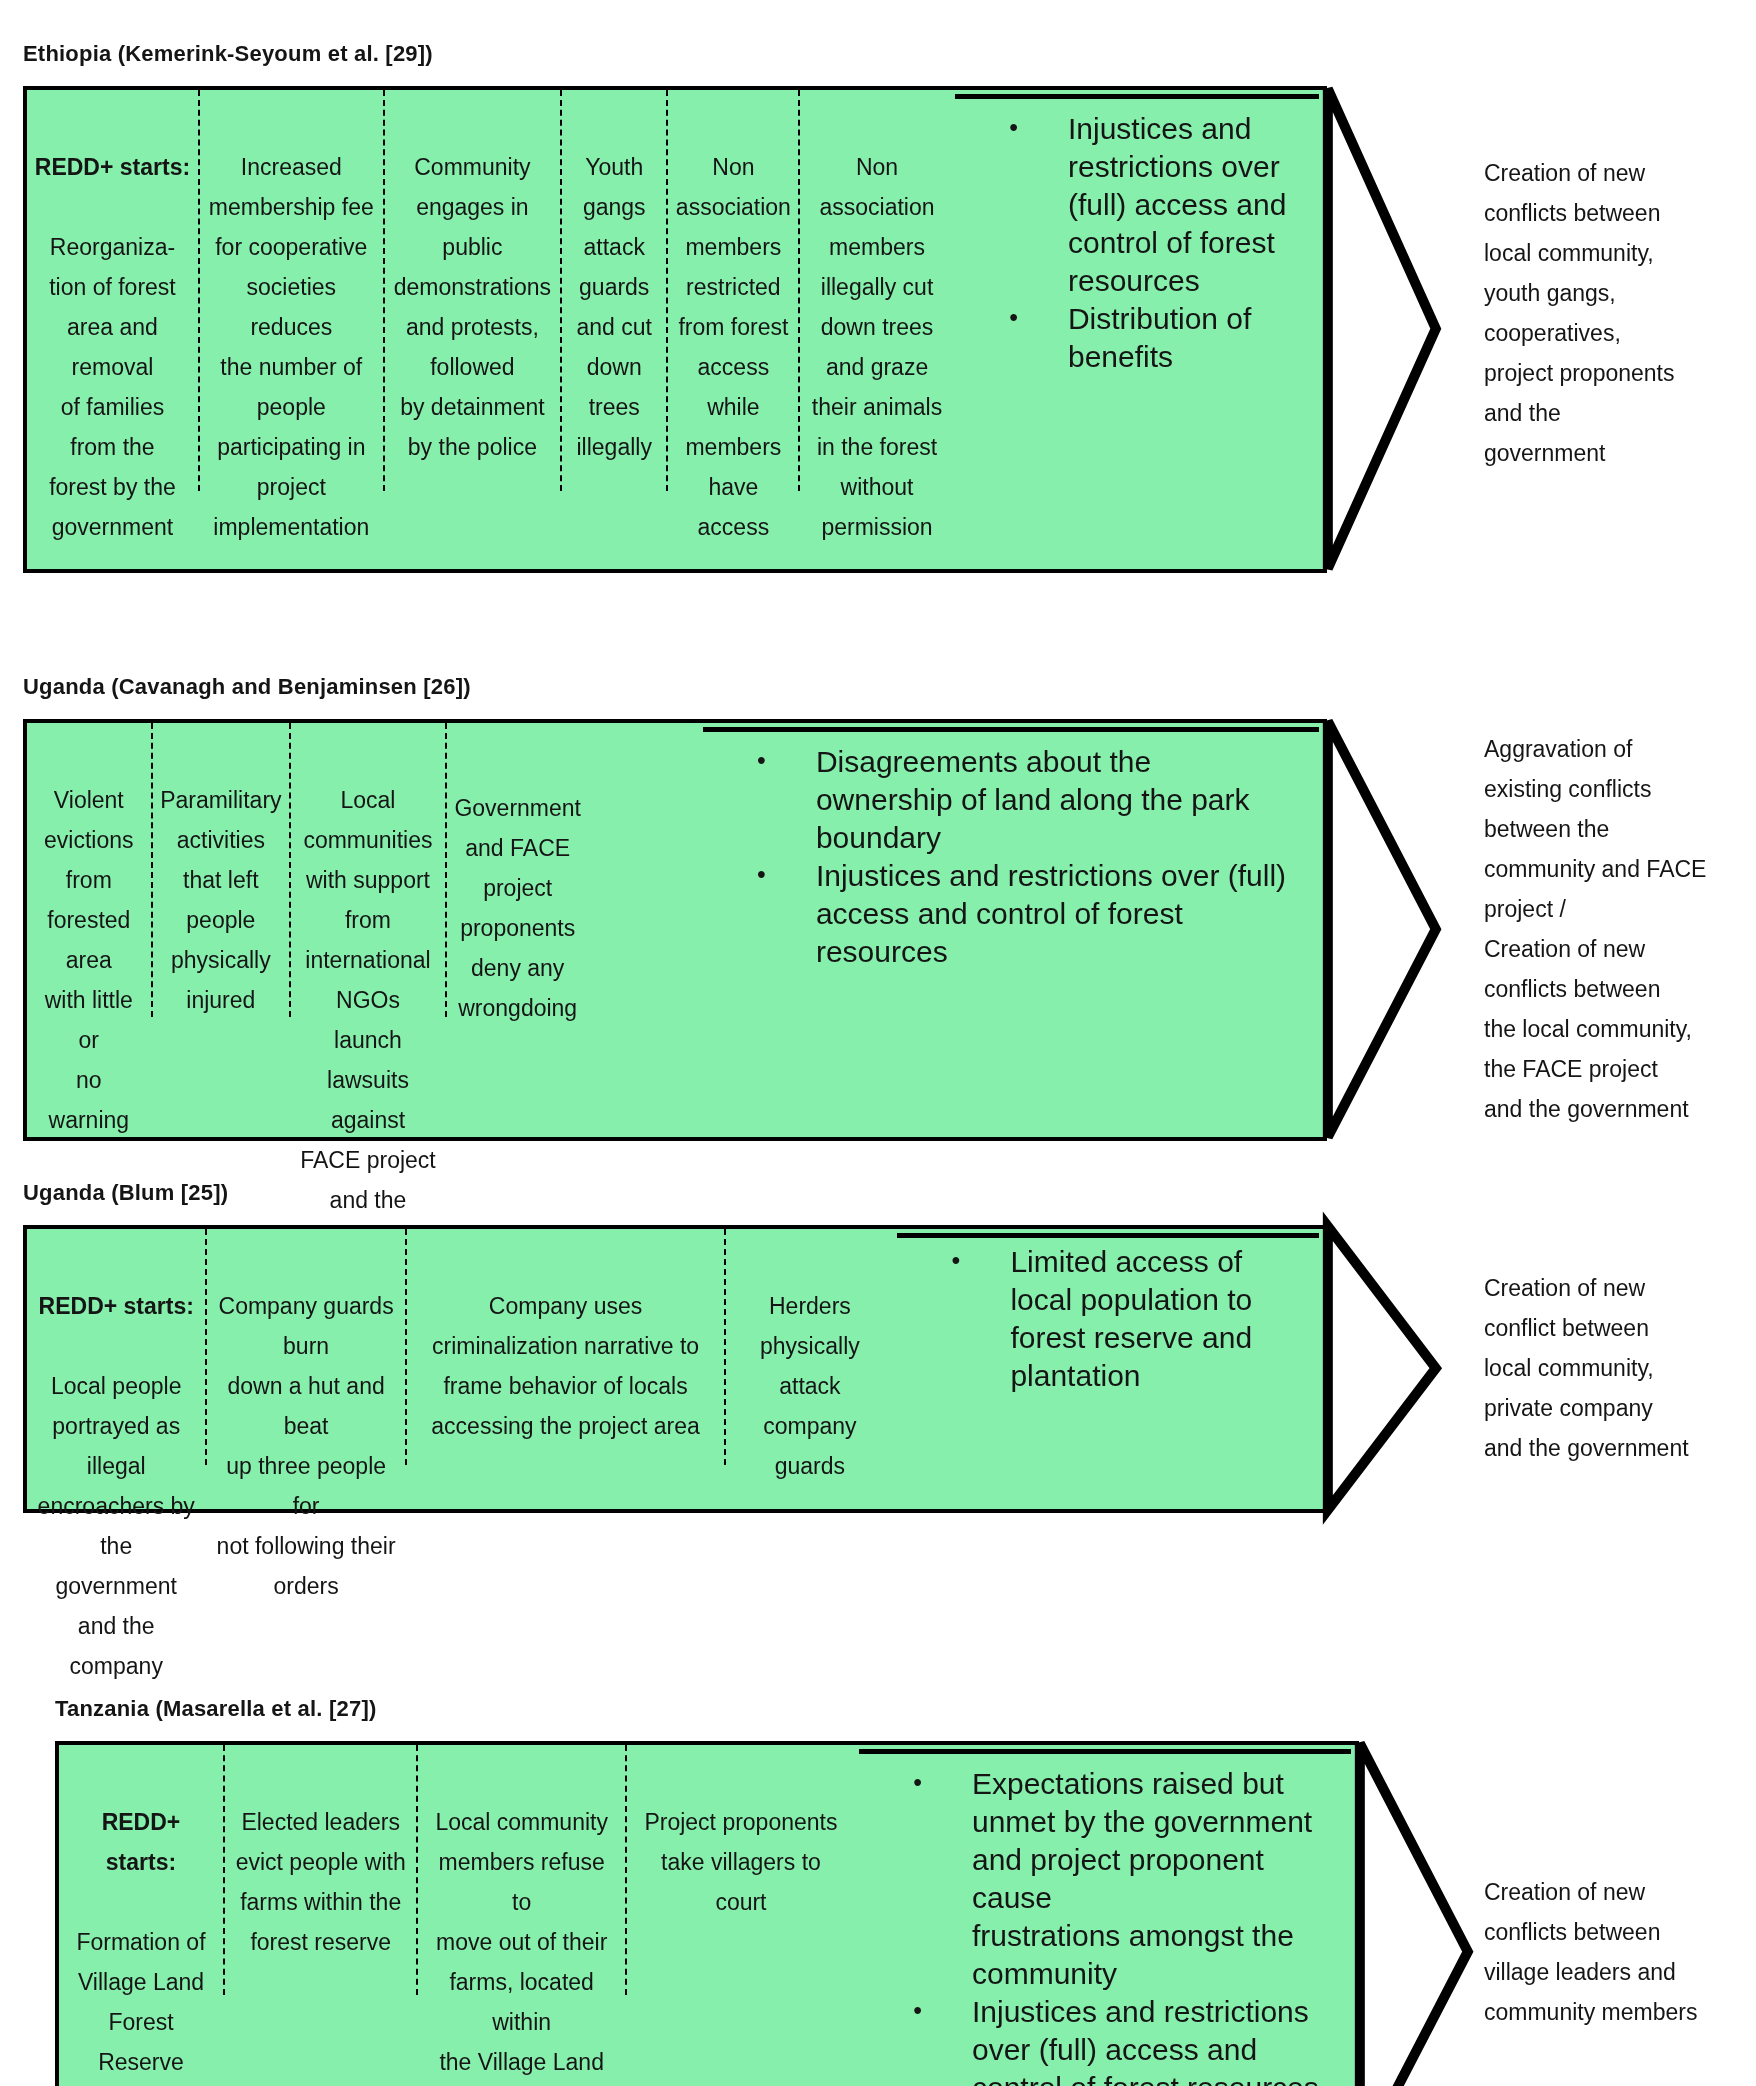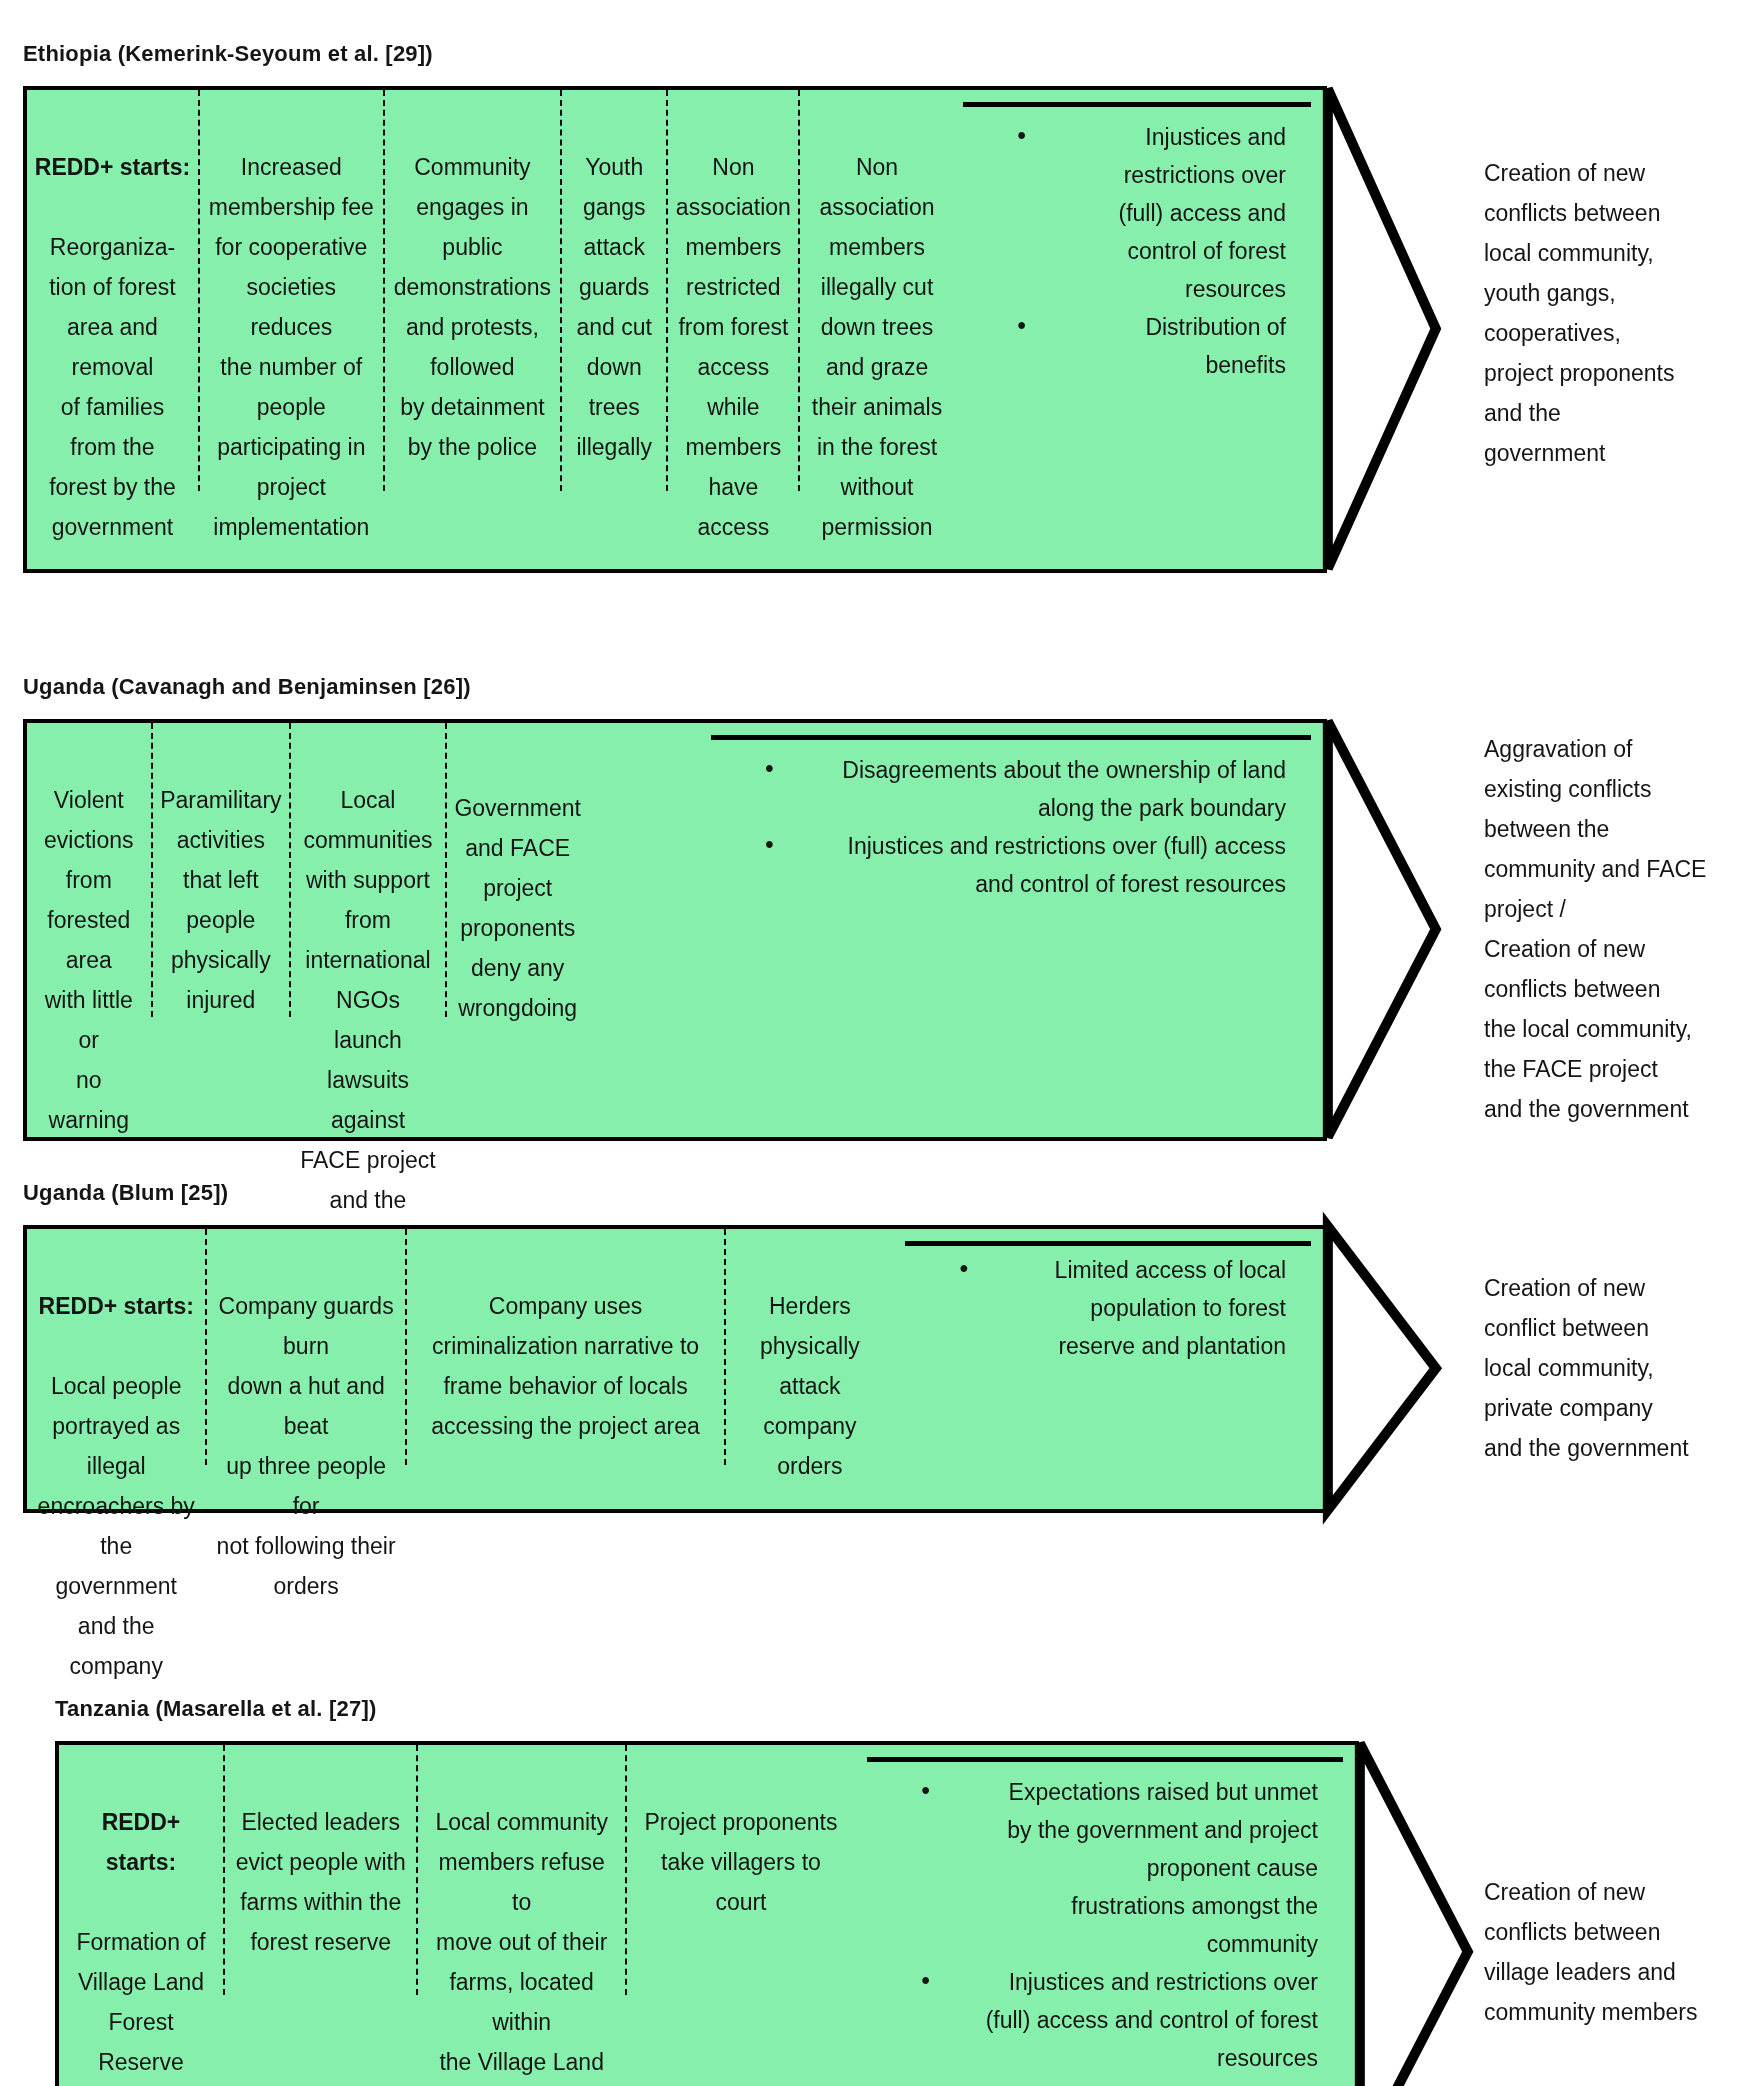--- a/index.html
+++ b/index.html
@@ -31,23 +31,23 @@
     text-align:center;
     font-size:23px; line-height:40px;
     white-space:pre-line;
   }
   .event + .event { border-left:2.1px dashed #000; }
   .event .lead { display:block; font-weight:bold; white-space:pre-line; }
   .event .etext { display:block; white-space:pre-line; }
   .causes {
     flex:1 1 auto;
     border-top:5px solid #000;
-    margin:12px; padding:11px 25px 8.3px 50px;
+    margin:4px; padding:11px 25px 8.3px 50px;
     list-style:none;
-    font-size:23px; line-height:38px;text-align:right;
+    font-size:30px; line-height:38px;
   }
   .causes li { position:relative; padding-left:63px; white-space:pre-line; }
   .causes li::before { content:"\2022"; position:absolute; left:4.2px; top:-1.7px; font-size:25px; }
   .chevron {
     position:absolute;
     left:calc(100% + 4.2px);
     top:-4.2px;
     height:calc(100% + 8.3px);
     width:113px;
     overflow:visible;
@@ -249,21 +249,21 @@
         <span class="etext">Company uses
 criminalization narrative to
 frame behavior of locals
 accessing the project area</span>
       </div>
       <div class="event" style="flex:0 0 19.5%">
         <span class="etext">Herders
 physically
 attack
 company
-orders</span>
+guards</span>
       </div>
     </div>
     <ul class="causes">
       <li>Limited access of local population to forest reserve and plantation</li>
     </ul>
     <svg class="chevron" viewBox="0 0 270 1000" preserveAspectRatio="none">
       <polygon points="2,8 260,500 2,992" fill="#ffffff" stroke="#000000" stroke-width="10" vector-effect="non-scaling-stroke"></polygon>
     </svg>
   </div>
   <div class="outcome">Creation of new

